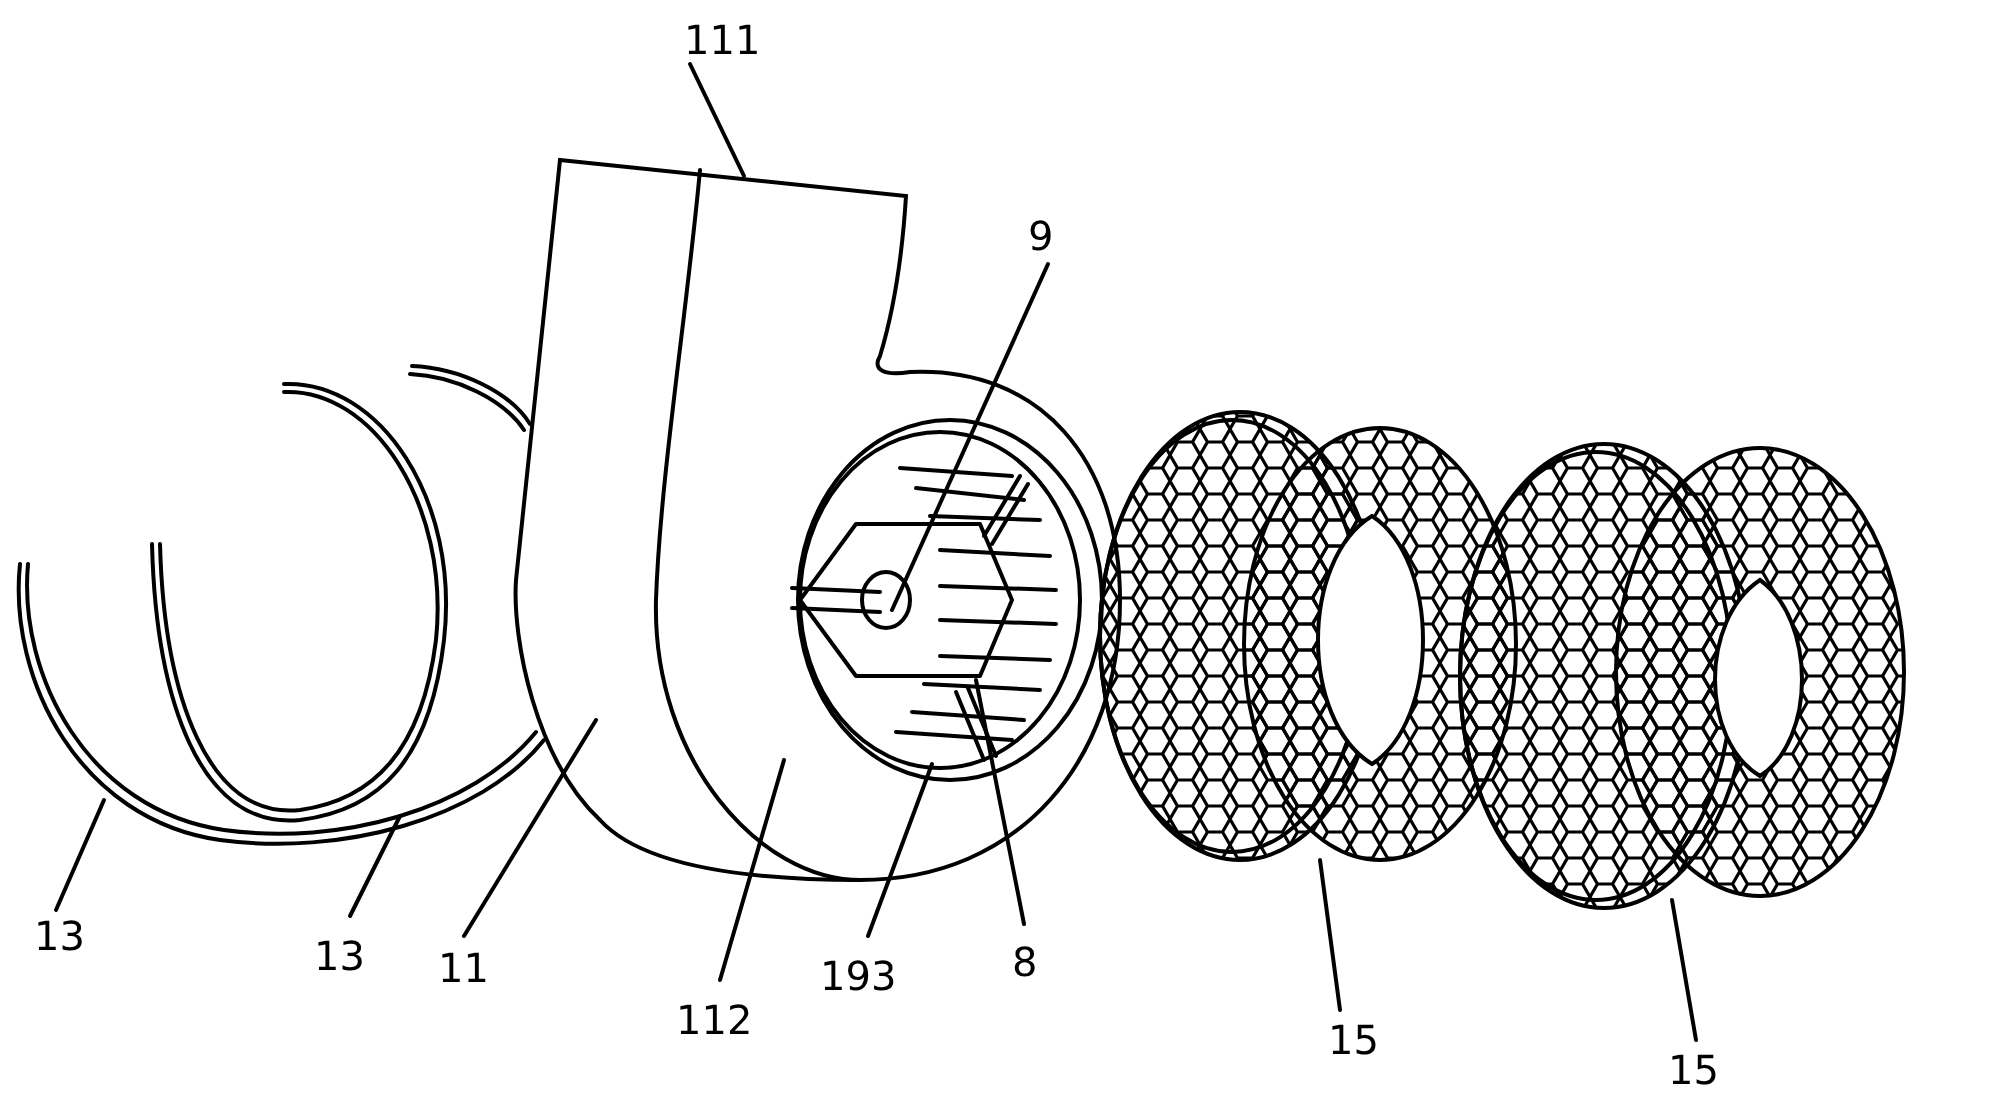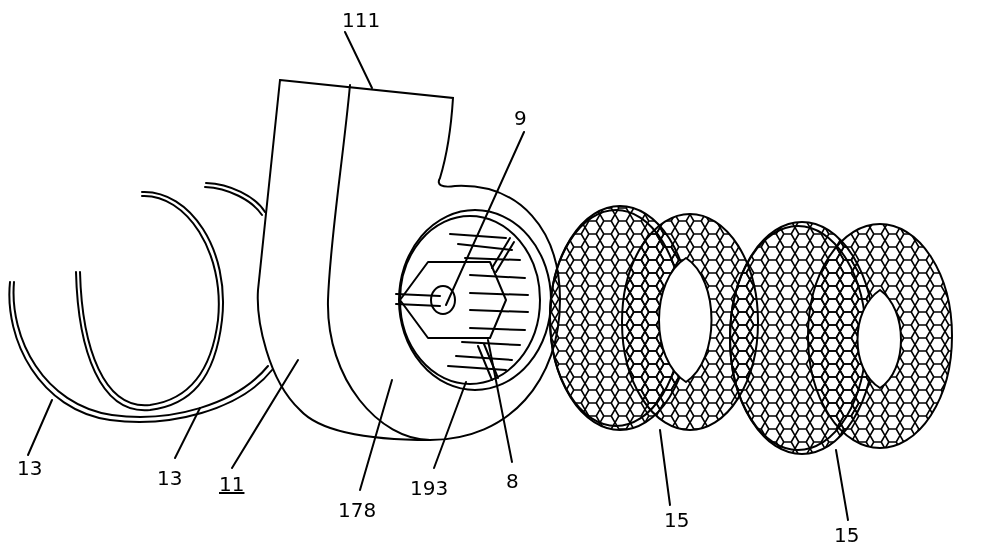--- a/index.html
+++ b/index.html
@@ -83,19 +83,19 @@
     <line class="s" x1="512" y1="462" x2="488" y2="340"></line>
     <line class="s" x1="670" y1="505" x2="660" y2="430"></line>
     <line class="s" x1="848" y1="520" x2="836" y2="450"></line>
   </g>
 </svg>
 
 <div class="lbl" style="left:342px;top:10px;">111</div>
 <div class="lbl" style="left:514px;top:108px;">9</div>
 <div class="lbl" style="left:17px;top:458px;">13</div>
 <div class="lbl" style="left:157px;top:468px;">13</div>
-<div class="lbl" style="left:219px;top:474px;text-decoration:underline;">11</div>
-<div class="lbl" style="left:338px;top:500px;">178</div>
+<div class="lbl" style="left:219px;top:474px;">11</div>
+<div class="lbl" style="left:338px;top:500px;">112</div>
 <div class="lbl" style="left:410px;top:478px;">193</div>
 <div class="lbl" style="left:506px;top:471px;">8</div>
 <div class="lbl" style="left:664px;top:510px;">15</div>
 <div class="lbl" style="left:834px;top:525px;">15</div>
 </div>
 
 </body></html>

